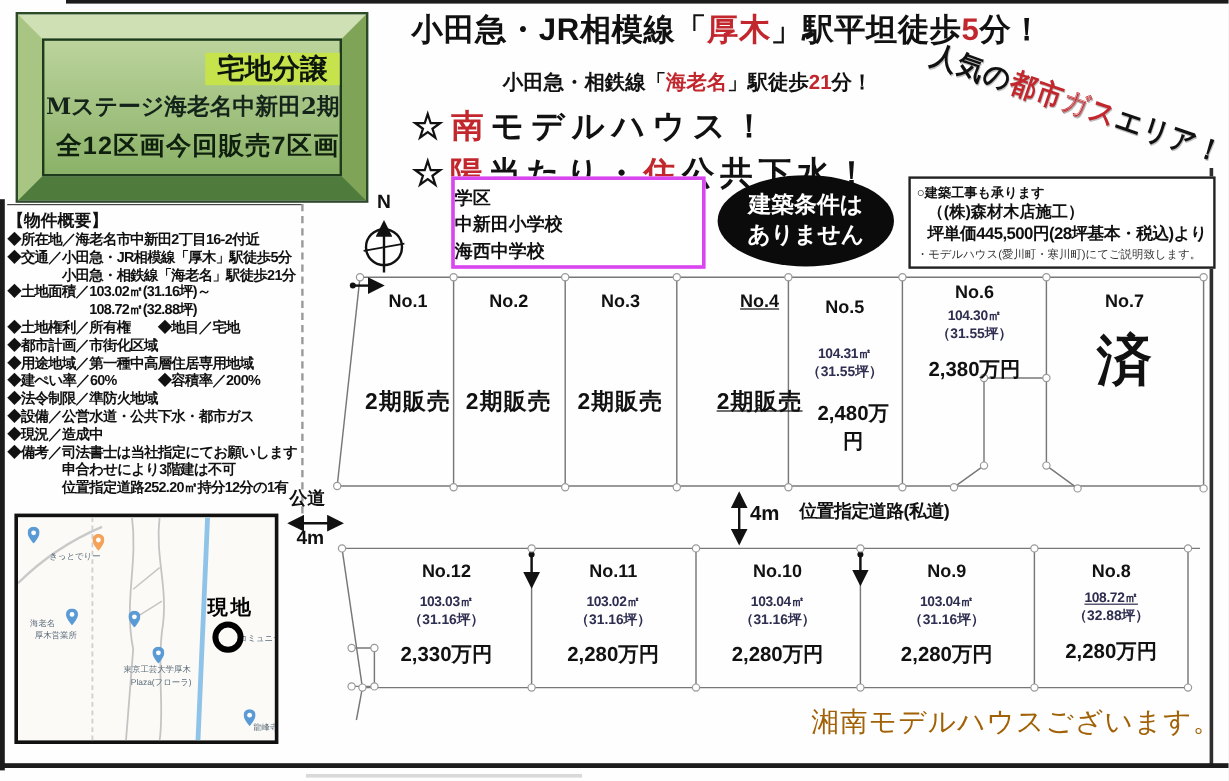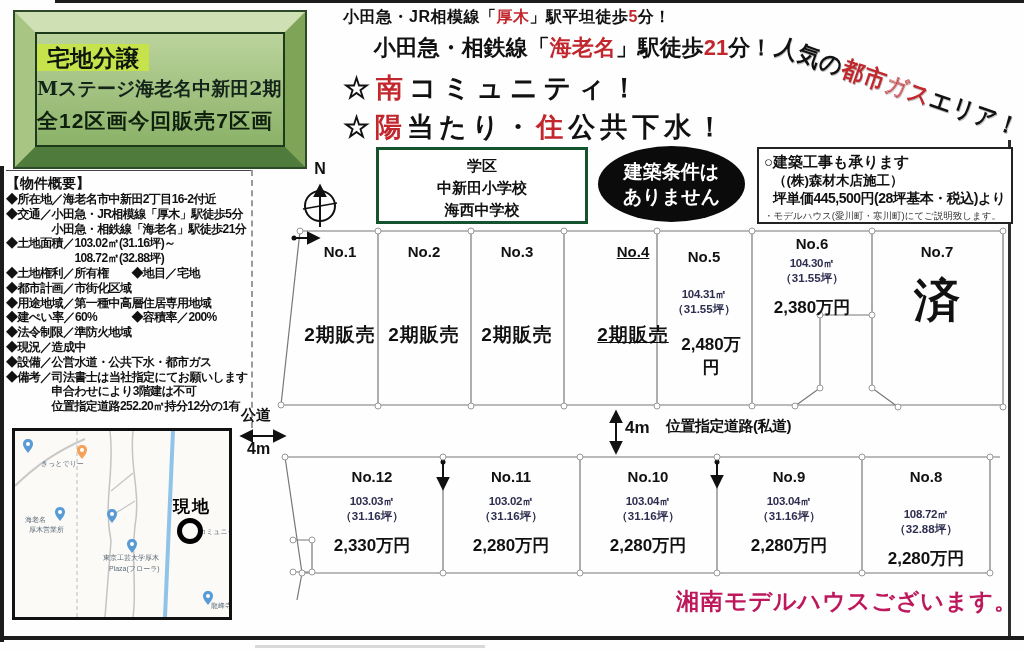--- a/index.html
+++ b/index.html
@@ -19,59 +19,59 @@
 
   
   .title-frame {
     position:absolute; left:15px; top:12px; width:290px; height:155px; box-sizing:border-box;
     border:20px solid; border-color:#cfe0b5 #7fa458 #4f7c3c #a9c583;
     outline:2px solid #2c4a28;
     background:linear-gradient(180deg,#bcd49d 0%, #8ab167 100%);
   }
   .title-inner {
     width:100%; height:100%; box-sizing:border-box; border:2px solid #1d3a1a;
-    display:flex; flex-direction:column; align-items:flex-start; justify-content:center; gap:5px;
+    display:flex; flex-direction:column; align-items:flex-end; justify-content:center; gap:5px;
   }
   .title-badge {
     font-family:"DejaVu Serif", serif; font-weight:bold; font-size:23px; color:#0c160c;
     background:#c6e34c; padding:0 10px; line-height:27px;
   }
   .title-name  { font-family:"DejaVu Serif", serif; font-weight:bold; font-size:19px; color:#15241a; white-space:nowrap; }
   .title-count { font-weight:bold; font-size:21px; color:#10200f; letter-spacing:1px; white-space:nowrap; }
 
   
   .headlines { position:absolute; left:343px; top:7px; width:460px; }
-  .hl1 { font-size:16px; font-weight:bold; white-space:nowrap; letter-spacing:0.5px; }
-  .hl2 { font-size:22px; font-weight:bold; white-space:nowrap; text-align:center; margin-top:5px; }
+  .hl1 { font-size:26px; font-weight:bold; white-space:nowrap; letter-spacing:0.5px; }
+  .hl2 { font-size:17px; font-weight:bold; white-space:nowrap; text-align:center; margin-top:15px; }
   .hl3 { font-size:27px; font-weight:bold; white-space:nowrap; letter-spacing:6px; margin-top:7px; }
   .hl4 { font-size:27px; font-weight:bold; white-space:nowrap; letter-spacing:5px; margin-top:3px; }
 
   .diag {
     position:absolute; left:782px; top:30px; white-space:nowrap;
     font-size:24px; font-weight:bold; letter-spacing:1px;
     transform:rotate(19deg) scaleX(.92); transform-origin:left top;
     text-shadow:1px 1px 0 rgba(0,0,0,.25);
   }
 
   
   .school-box {
     position:absolute; left:376px; top:147px; width:212px; height:77px; box-sizing:border-box;
-    border:3px solid #14532d; background:#fff; text-align:center;
+    border:3px solid #d946ef; background:#fff; text-align:left;
     font-weight:bold; font-size:15px; line-height:22px; padding-top:5px;
   }
   .oval {
     position:absolute; left:598px; top:146px; width:147px; height:76px; background:#0b0b0b;
     border-radius:50%; color:#fff; font-weight:bold; font-size:19px; line-height:25px;
     display:flex; flex-direction:column; align-items:center; justify-content:center;
   }
   .construction {
     position:absolute; left:757px; top:147px; width:256px; height:77px; box-sizing:border-box;
     border:2px solid #222; background:#fff; padding:4px 5px;
   }
-  .c1 { font-size:15px; font-weight:bold; white-space:nowrap; }
+  .c1 { font-size:11px; font-weight:bold; white-space:nowrap; }
   .c2 { font-size:13.5px; font-weight:bold; white-space:nowrap; padding-left:9px; }
   .c3 { font-size:14px;  font-weight:bold; white-space:nowrap; padding-left:9px; letter-spacing:-0.5px; }
   .c4 { font-size:9.5px; color:#333; margin-top:2px; white-space:nowrap; }
 
   
   .overview { position:absolute; left:6px; top:170px; width:246px; border-top:1px solid #444; padding-top:3px; }
   .ov-title { font-size:14px; font-weight:bold; line-height:18px; }
   .ov-item  { font-size:12px; font-weight:bold; line-height:14.8px; letter-spacing:-0.6px; white-space:nowrap; }
   .dash-sep { position:absolute; left:251px; top:170px; height:258px; border-left:2px dashed #9a9a9a; }
 
@@ -90,21 +90,21 @@
   .lot .price { font-size:17px; font-weight:bold; }
   .lot .status{ font-size:19px; font-weight:bold; letter-spacing:1px; }
   .lot .sold  { font-size:46px; font-weight:bold; }
 
   .road-pub    { position:absolute; left:241px; top:406px; font-size:15px; font-weight:bold; }
   .road-pub-w  { position:absolute; left:247px; top:440px; font-size:16px; font-weight:bold; }
   .road-priv-w { position:absolute; left:625px; top:418px; font-size:17px; font-weight:bold; }
   .road-priv   { position:absolute; left:666px; top:417px; font-size:15px; font-weight:bold; letter-spacing:-0.5px; }
 
   .disclaimer  { position:absolute; left:318px; top:616px; font-size:12.5px; font-weight:bold; letter-spacing:-0.3px; }
-  .model-house { position:absolute; left:676px; top:586px; font-size:23px; font-weight:bold; color:#be185d; letter-spacing:1px; }
+  .model-house { position:absolute; left:676px; top:586px; font-size:23px; font-weight:normal; color:#a16207; letter-spacing:1px; }
 
   
   .map-box {
     position:absolute; left:12px; top:428px; width:220px; height:192px; box-sizing:border-box;
     border:3px solid #111; background:#fbfaf6; overflow:hidden;
   }
   .map-inner { position:absolute; left:0; top:0; width:214px; height:186px; }
   .pin { position:absolute; }
   .map-label { position:absolute; font-size:7px; color:#5a6b7a; white-space:nowrap; }
   .genchi { position:absolute; left:158px; top:64px; font-size:17px; font-weight:bold; letter-spacing:2px; color:#000; }
@@ -125,21 +125,21 @@
     <div class="title-inner">
       <div class="title-badge">宅地分譲</div>
       <div class="title-name">Mステージ海老名中新田2期</div>
       <div class="title-count">全12区画今回販売7区画</div>
     </div>
   </div>
 
   <div class="headlines">
     <div class="hl1"><span>小田急・JR相模線「</span><span class="red">厚木</span><span>」駅平坦徒歩</span><span class="red">5</span><span>分！</span></div>
     <div class="hl2"><span>小田急・相鉄線「</span><span class="red">海老名</span><span>」駅徒歩</span><span class="red">21</span><span>分！</span></div>
-    <div class="hl3"><span>☆</span><span class="red">南</span><span>コミュニティ！</span></div>
+    <div class="hl3"><span>☆</span><span class="red">南</span><span>モデルハウス！</span></div>
     <div class="hl4"><span>☆</span><span class="red">陽</span><span>当たり・</span><span class="red">住</span><span>公共下水！</span></div>
   </div>
 
   <div class="diag"><span>人気の</span><span class="red">都市ガス</span><span>エリア！</span></div>
 
   <div class="school-box">
     <div>学区</div>
     <div>中新田小学校</div>
     <div>海西中学校</div>
   </div>
@@ -175,22 +175,22 @@
     <div class="ov-item">◆所在地／海老名市中新田2丁目16-2付近</div>
     <div class="ov-item">◆交通／小田急・JR相模線「厚木」駅徒歩5分</div>
     <div class="ov-item">　　　　小田急・相鉄線「海老名」駅徒歩21分</div>
     <div class="ov-item">◆土地面積／103.02㎡(31.16坪)～</div>
     <div class="ov-item">　　　　　　108.72㎡(32.88坪)</div>
     <div class="ov-item">◆土地権利／所有権　　◆地目／宅地</div>
     <div class="ov-item">◆都市計画／市街化区域</div>
     <div class="ov-item">◆用途地域／第一種中高層住居専用地域</div>
     <div class="ov-item">◆建ぺい率／60%　　　◆容積率／200%</div>
     <div class="ov-item">◆法令制限／準防火地域</div>
+    <div class="ov-item">◆設備／公営水道・公共下水・都市ガス</div>
     <div class="ov-item">◆現況／造成中</div>
-    <div class="ov-item">◆設備／公営水道・公共下水・都市ガス</div>
     <div class="ov-item">◆備考／司法書士は当社指定にてお願いします</div>
     <div class="ov-item">　　　　申合わせにより3階建は不可</div>
     <div class="ov-item">　　　　位置指定道路252.20㎡持分12分の1有</div>
   </div>
   <div class="dash-sep"></div>
 
   <svg class="plan-svg" width="1024" height="651" viewBox="0 0 1024 651">
     <defs>
       <marker id="ah" viewBox="0 0 8 8" markerWidth="7" markerHeight="7" refX="6.5" refY="4" orient="auto-start-reverse">
           <path d="M0,0 L8,4 L0,8 Z" fill="#111"></path>
@@ -325,21 +325,21 @@
     <span class="price" style="margin-top:10px;">2,280万円</span>
   </div>
   <div class="lot" style="left:739px; top:468px; width:100px;">
     <span class="no">No.9</span>
     <span class="area" style="margin-top:9px;">103.04㎡</span>
     <span class="tsubo">（31.16坪）</span>
     <span class="price" style="margin-top:10px;">2,280万円</span>
   </div>
   <div class="lot" style="left:876px; top:468px; width:100px;">
     <span class="no">No.8</span>
-    <span class="area" style="margin-top:22px;">108.72㎡</span>
+    <span class="area" style="margin-top:6px;text-decoration:underline;">108.72㎡</span>
     <span class="tsubo">（32.88坪）</span>
     <span class="price" style="margin-top:10px;">2,280万円</span>
   </div>
 
   <div class="road-pub">公道</div>
   <div class="road-pub-w">4m</div>
   <div class="road-priv-w">4m</div>
   <div class="road-priv">位置指定道路(私道)</div>
 
   <div class="model-house">湘南モデルハウスございます。</div>

